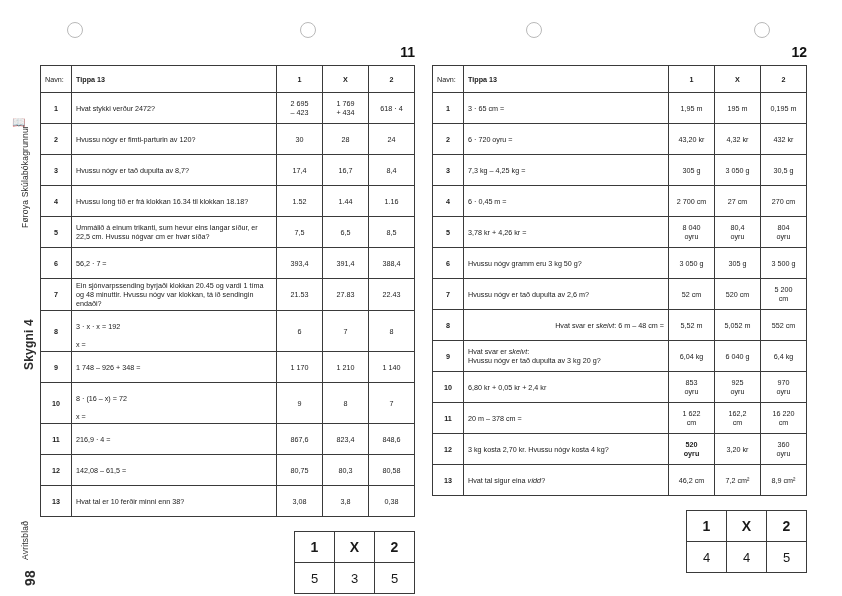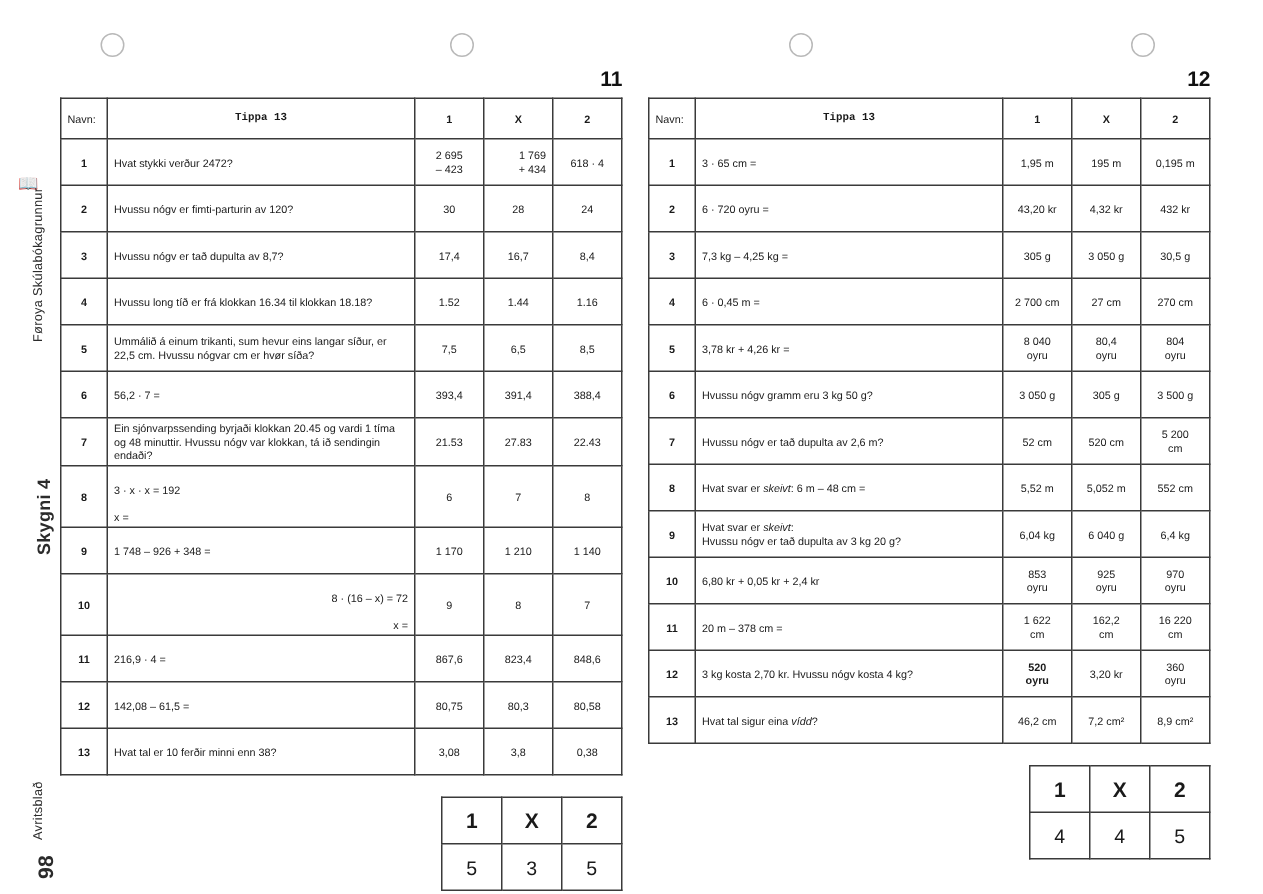--- a/index.html
+++ b/index.html
@@ -103,25 +103,24 @@
   .c-q  { text-align: left; }
   .c-a  { width: 37px; text-align: center; font-size: 7.2px; }
 
   thead .c-no { font-size: 7.5px; text-align: left; font-weight: normal; padding-left: 4px; }
   .hdr-name {
     text-align: left;
     font-size: 7.5px;
     font-weight: normal;
   }
   .hdr-tippa {
-    text-align: center;
+    text-align: left;
     font-size: 13px;
     font-weight: bold;
     padding-right: 6px;
-    font-family: Liberation Mono, monospace;
   }
   .hdr-col {
     text-align: center;
     font-size: 14px;
     font-weight: bold;
     height: 22px;
   }
   tbody tr { height: 31px; }
   .ital { font-style: italic; }
 
@@ -176,21 +175,21 @@
           <th class="c-a hdr-col">X</th>
           <th class="c-a hdr-col">2</th>
         </tr>
       </thead>
       <tbody>
         <tr>
           <td class="c-no">1</td>
           <td class="c-q">Hvat stykki verður 2472?</td>
           <td class="c-a" style="white-space: pre-line;">2 695
 – 423</td>
-          <td class="c-a" style="white-space: pre-line; text-align: right;">1 769
+          <td class="c-a" style="white-space: pre-line;">1 769
 + 434</td>
           <td class="c-a">618 · 4</td>
         </tr>
         <tr>
           <td class="c-no">2</td>
           <td class="c-q">Hvussu nógv er fimti-parturin av 120?</td>
           <td class="c-a">30</td>
           <td class="c-a">28</td>
           <td class="c-a">24</td>
         </tr>
@@ -242,21 +241,21 @@
         </tr>
         <tr>
           <td class="c-no">9</td>
           <td class="c-q">1 748 – 926 + 348 =</td>
           <td class="c-a">1 170</td>
           <td class="c-a">1 210</td>
           <td class="c-a">1 140</td>
         </tr>
         <tr>
           <td class="c-no">10</td>
-          <td class="c-q" style="white-space: pre-line; text-align: right;">
+          <td class="c-q" style="white-space: pre-line;">
             <span>8 · (16 – x) = 72</span>
             <span style="display:inline-block; width:110px;"></span>
             <span>x =</span>
           </td>
           <td class="c-a">9</td>
           <td class="c-a">8</td>
           <td class="c-a">7</td>
         </tr>
         <tr>
           <td class="c-no">11</td>
@@ -360,21 +359,21 @@
         <tr>
           <td class="c-no">7</td>
           <td class="c-q">Hvussu nógv er tað dupulta av 2,6 m?</td>
           <td class="c-a">52 cm</td>
           <td class="c-a">520 cm</td>
           <td class="c-a" style="white-space: pre-line;">5 200
 cm</td>
         </tr>
         <tr>
           <td class="c-no">8</td>
-          <td class="c-q" style="white-space: pre-line;">Hvat svar er <span class="ital">skeivt</span>:  6 m – 48 cm =</td>
+          <td class="c-q" style="white-space: pre-line; text-align: right;">Hvat svar er <span class="ital">skeivt</span>:  6 m – 48 cm =</td>
           <td class="c-a">5,52 m</td>
           <td class="c-a">5,052 m</td>
           <td class="c-a">552 cm</td>
         </tr>
         <tr>
           <td class="c-no">9</td>
           <td class="c-q" style="white-space: pre-line; margin-left: 44px;">Hvat svar er <span class="ital">skeivt</span>:
 Hvussu nógv er tað dupulta av 3 kg 20 g?</td>
           <td class="c-a">6,04 kg</td>
           <td class="c-a">6 040 g</td>

